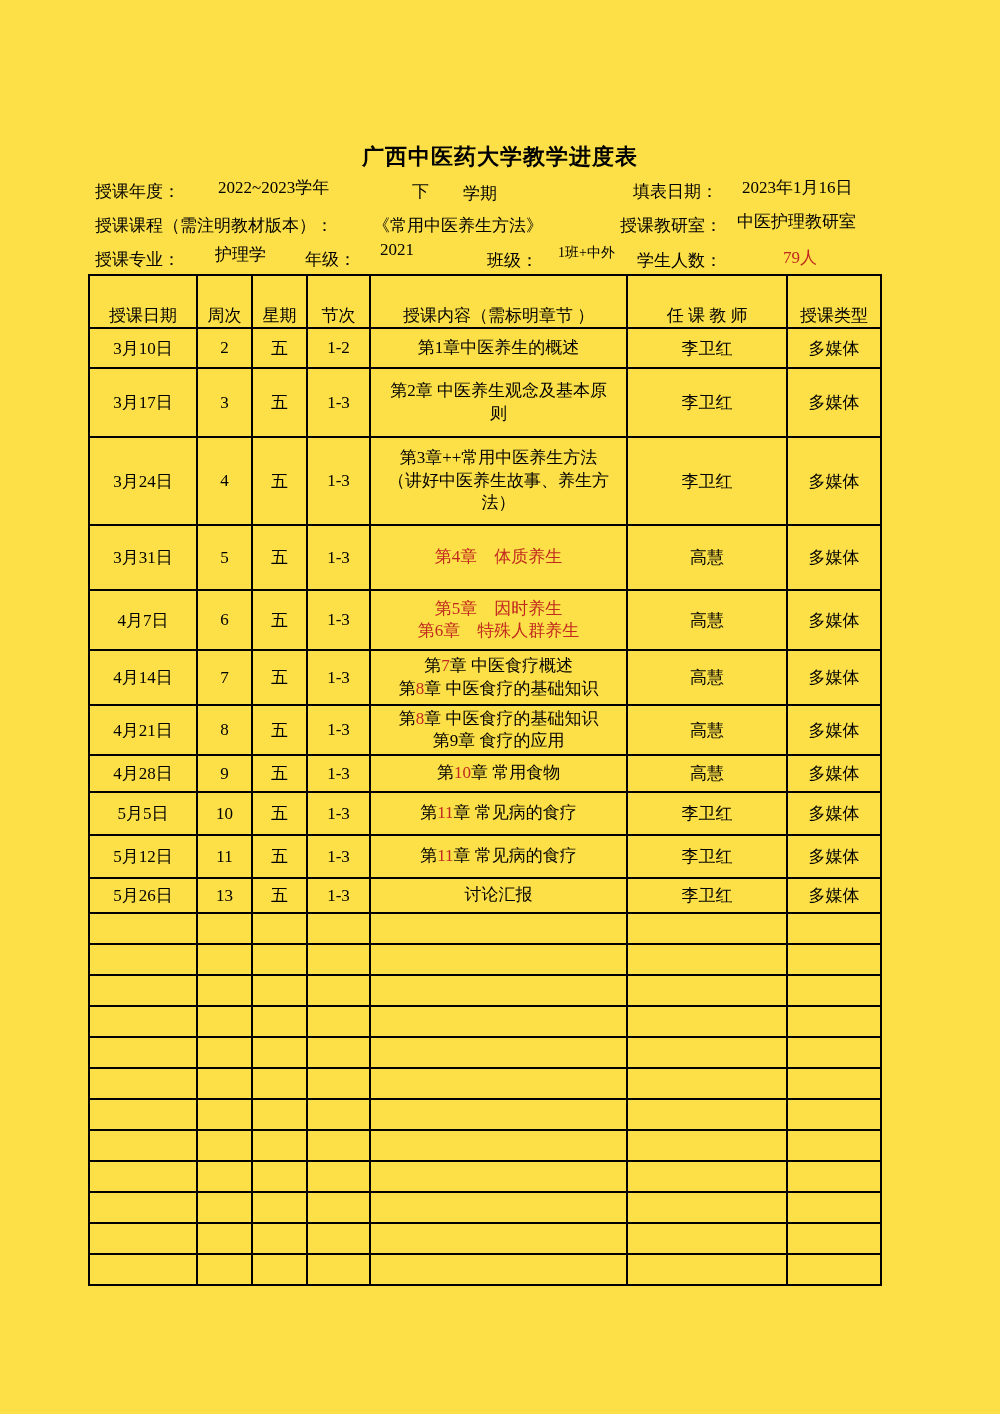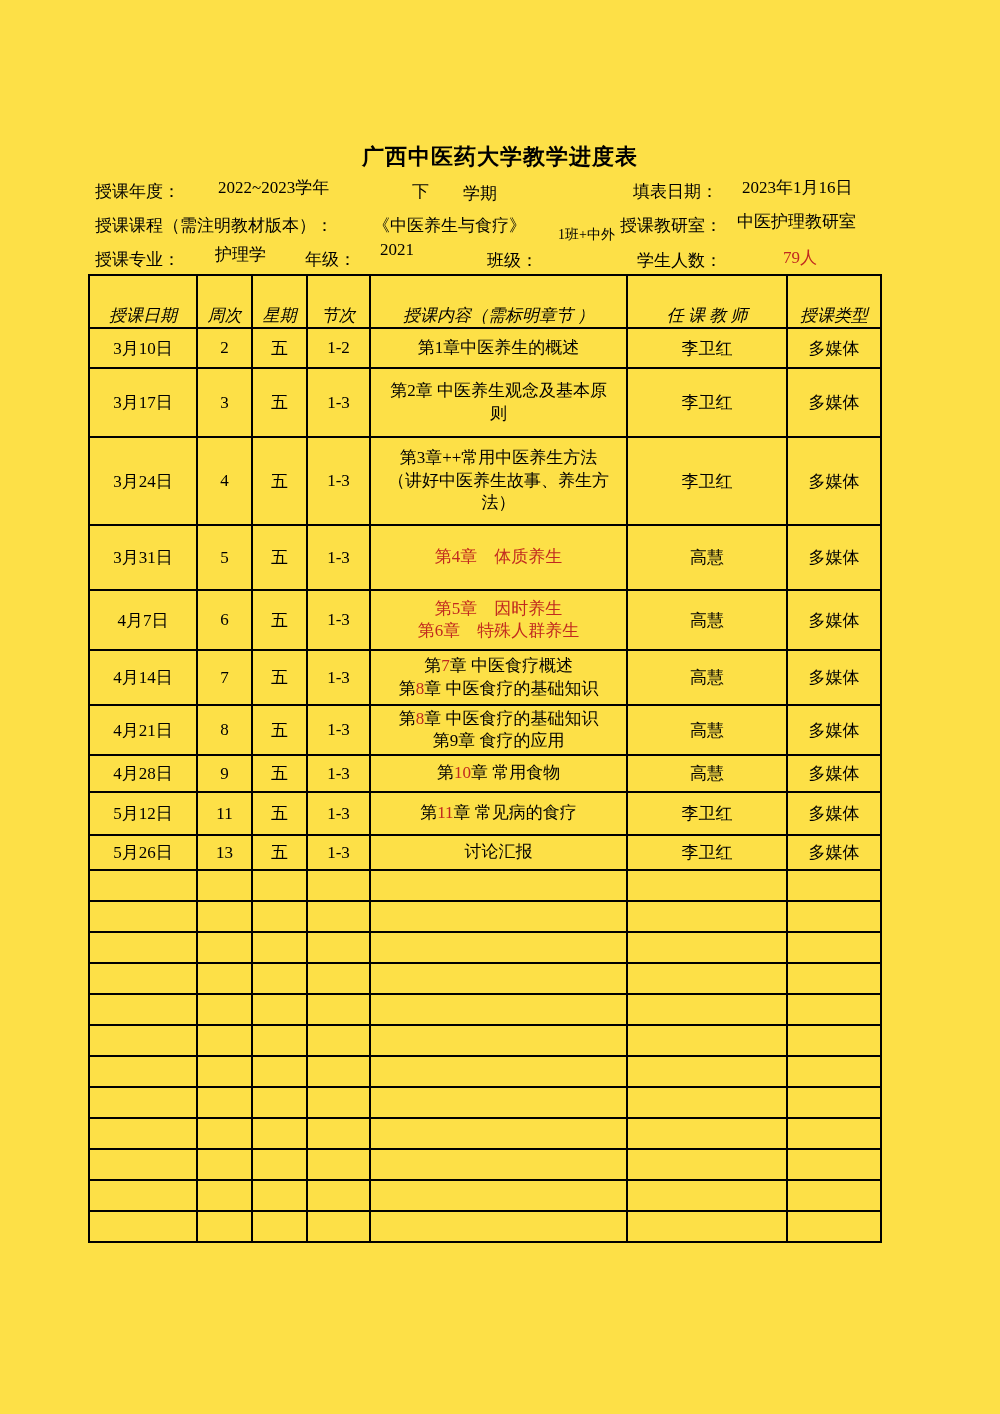--- a/index.html
+++ b/index.html
@@ -42,21 +42,20 @@
     text-align: center;
     vertical-align: middle;
     overflow: hidden;
     padding: 0 2px;
   }
   table.schedule th {
     font-weight: 400;
     height: 36px;
     padding-top: 28px;
     vertical-align: middle;
-    font-style: italic;
   }
   .content-cell { line-height: 1.32; border-radius: 11px; }
   .content-line { display: block; }
   .seg-red { color: var(--red); }
   .empty-row td { height: 31px; }
 </style>
 </head>
 <body>
 
 <div id="page">
@@ -64,30 +63,30 @@
   <div class="page-title">广西中医药大学教学进度表</div>
 
   <span class="meta-field" style="left:95px;  top:180px;">授课年度：</span>
   <span class="meta-field" style="left:218px; top:176px;">2022~2023学年</span>
   <span class="meta-field" style="left:412px; top:180px;">下</span>
   <span class="meta-field" style="left:463px; top:182px;">学期</span>
   <span class="meta-field" style="left:633px; top:180px;">填表日期：</span>
   <span class="meta-field" style="left:742px; top:176px;">2023年1月16日</span>
 
   <span class="meta-field" style="left:95px;  top:214px;">授课课程（需注明教材版本）：</span>
-  <span class="meta-field" style="left:373px; top:214px;">《中医养生与食疗》</span>
+  <span class="meta-field" style="left:373px; top:214px;">《常用中医养生方法》</span>
   <span class="meta-field" style="left:620px; top:214px;">授课教研室：</span>
   <span class="meta-field" style="left:737px; top:210px;">中医护理教研室</span>
 
   <span class="meta-field" style="left:95px;  top:248px;">授课专业：</span>
   <span class="meta-field" style="left:215px; top:243px;">护理学</span>
   <span class="meta-field" style="left:305px; top:248px;text-align:center;">年级：</span>
   <span class="meta-field" style="left:380px; top:240px;">2021</span>
   <span class="meta-field" style="left:487px; top:249px;">班级：</span>
-  <span class="meta-field small" style="left:558px; top:226px;text-align:right;">1班+中外</span>
+  <span class="meta-field small" style="left:558px; top:244px;text-align:right;">1班+中外</span>
   <span class="meta-field" style="left:637px; top:249px;">学生人数：</span>
   <span class="meta-field red" style="left:783px; top:246px;">79人</span>
 
   <table class="schedule">
     <colgroup id="schedule-cols">
         <col style="width: 108px;">
         <col style="width: 55px;">
         <col style="width: 55px;">
         <col style="width: 63px;">
         <col style="width: 257px;">
@@ -194,20 +193,31 @@
           <td>9</td>
           <td>五</td>
           <td>1-3</td>
           <td class="content-cell">
             <span class="content-line"><span>第</span><span class="seg-red">10</span><span>章 常用食物</span></span>
           </td>
           <td>高慧</td>
           <td>多媒体</td>
         </tr>
         <tr style="height: 43px;">
+          <td>5月5日</td>
+          <td>10</td>
+          <td>五</td>
+          <td>1-3</td>
+          <td class="content-cell">
+            <span class="content-line"><span>第</span><span class="seg-red">11</span><span>章 常见病的食疗</span></span>
+          </td>
+          <td>李卫红</td>
+          <td>多媒体</td>
+        </tr>
+        <tr style="height: 43px;">
           <td>5月12日</td>
           <td>11</td>
           <td>五</td>
           <td>1-3</td>
           <td class="content-cell">
             <span class="content-line"><span>第</span><span class="seg-red">11</span><span>章 常见病的食疗</span></span>
           </td>
           <td>李卫红</td>
           <td>多媒体</td>
         </tr>

